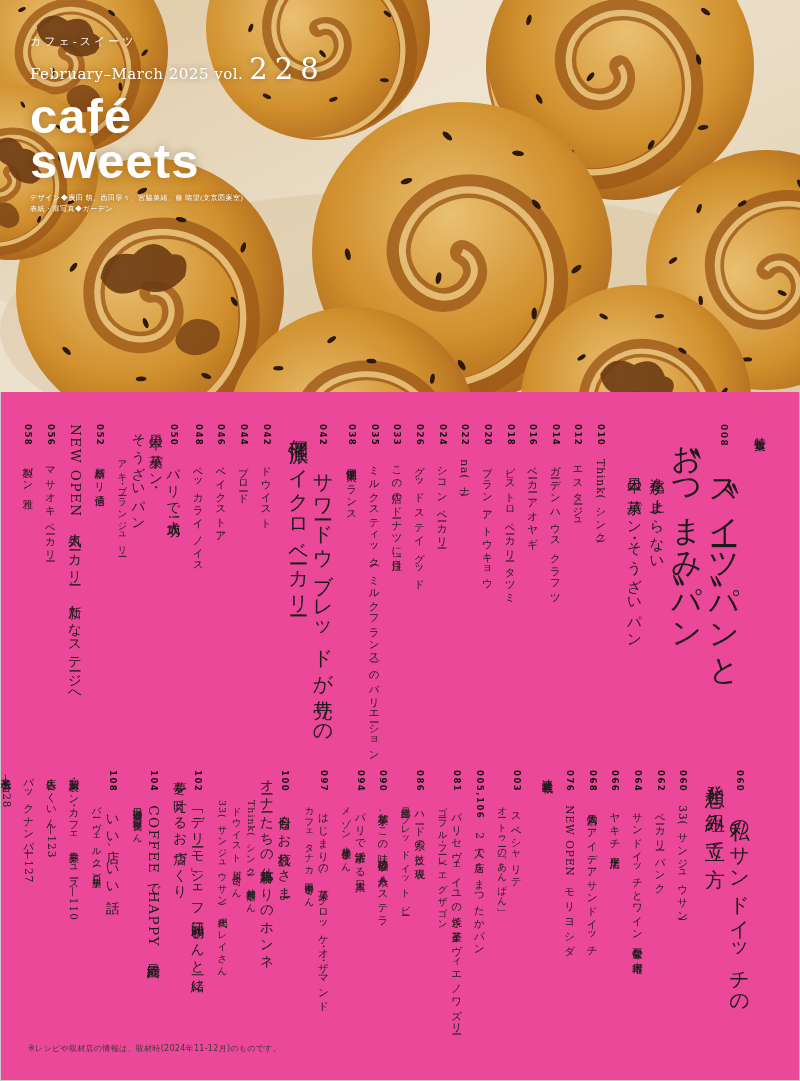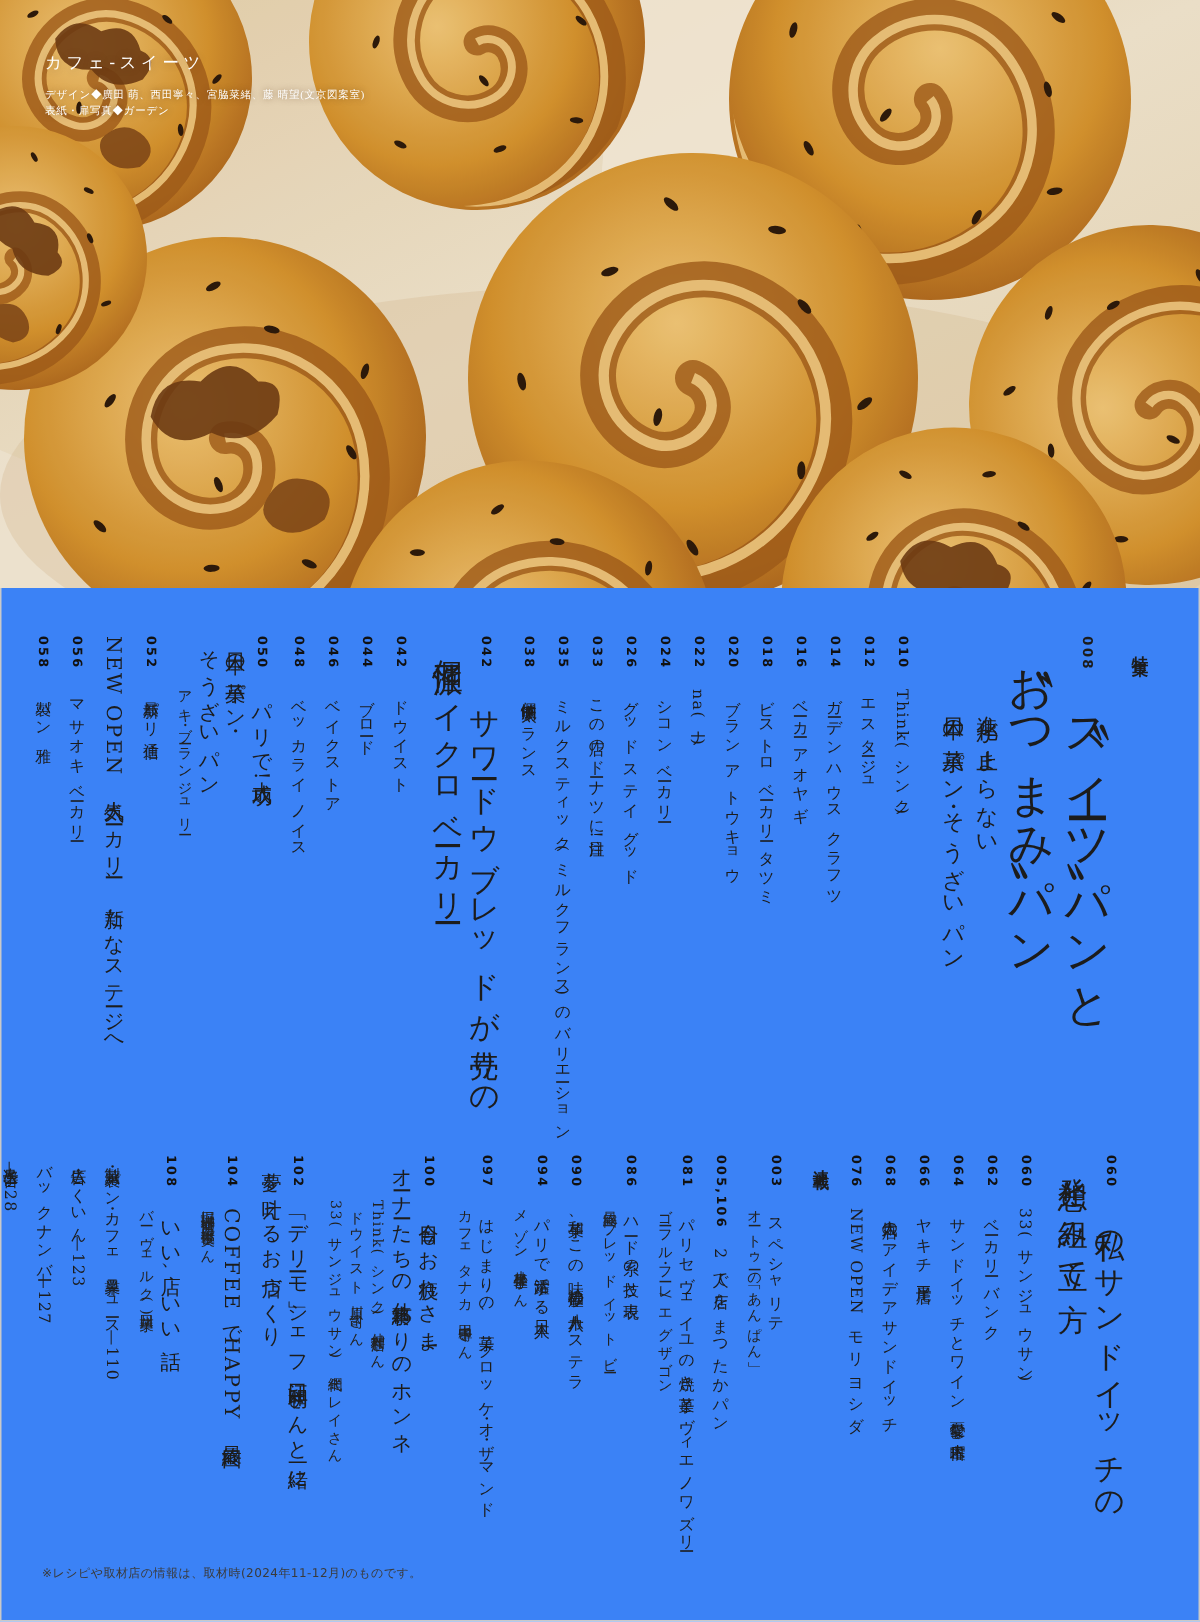--- a/index.html
+++ b/index.html
@@ -1,16 +1,16 @@
 <!DOCTYPE html>
 <html><head>
 <meta charset="utf-8">
 <style>
   html,body{margin:0;padding:0;background:#ffffff;}
-  .page{position:relative;width:800px;height:1081px;background:#3b82f6;overflow:hidden;
+  .page{position:relative;width:800px;height:1081px;background:#ec4899;overflow:hidden;
         box-shadow:inset 0 0 0 1px #c9c9c9;font-family:"DejaVu Serif",serif;}
   
   .hero{position:absolute;left:0;top:0;width:800px;height:392px;overflow:hidden;}
   .hero svg{display:block;}
   .masthead{position:absolute;left:30px;top:34px;color:#fff;}
   .kana{font-size:11px;letter-spacing:3px;font-family:"DejaVu Sans",sans-serif;
         text-shadow:0 0 6px rgba(80,40,0,.45);}
   .issue{margin-top:3px;font-size:15px;letter-spacing:.5px;text-shadow:0 0 6px rgba(80,40,0,.45);}
   .issue .num{font-size:29px;letter-spacing:7px;margin-left:6px;}
   .logo{margin-top:8px;font-family:"Liberation Sans","DejaVu Sans",sans-serif;
@@ -103,20 +103,27 @@
       <use href="#p" transform="translate(462,252) scale(1.5) rotate(22)"></use>
       <use href="#p" transform="translate(766,270) scale(1.2) rotate(-55)"></use>
       <use href="#pw" transform="translate(10,172) scale(.88) rotate(40)"></use>
       <use href="#pw" transform="translate(636,400) scale(1.15) rotate(8)"></use>
       <use href="#p" transform="translate(352,432) scale(1.25) rotate(-20)"></use>
       <rect width="800" height="392" fill="#5a2e00" opacity=".05"></rect>
     </svg>
 
     <div class="masthead">
       <div class="kana">カフェ-スイーツ</div>
+      <div class="issue">
+        <span>February–March 2025 vol.</span><span class="num">228</span>
+      </div>
+      <div class="logo">
+        <div>café</div>
+        <div>sweets</div>
+      </div>
       <div class="credits">
         <div>デザイン◆廣田 萌、西田寧々、宮脇菜緒、藤 晴望(文京図案室)</div>
         <div>表紙・扉写真◆ガーデン</div>
       </div>
     </div>
   </div>
 
   <div class="toc band1">
     <div class="feature">
       <div class="f-label">特集</div>

